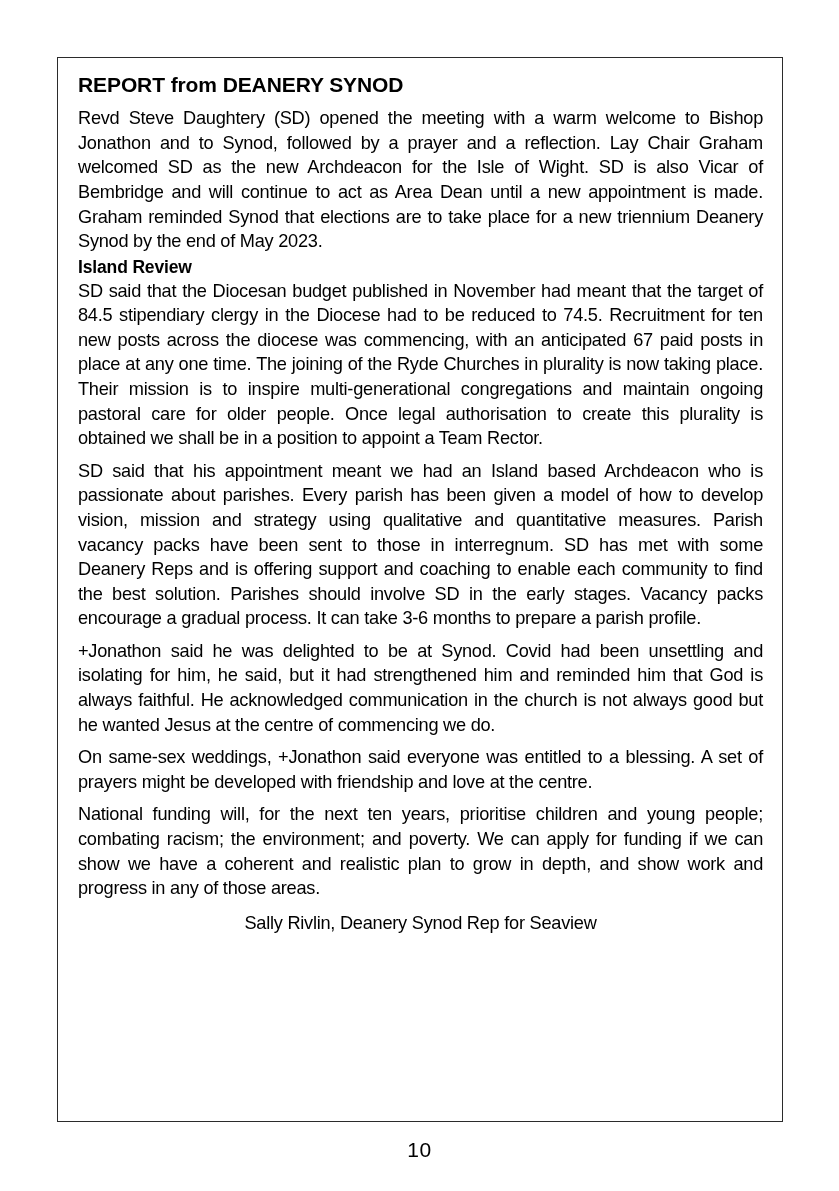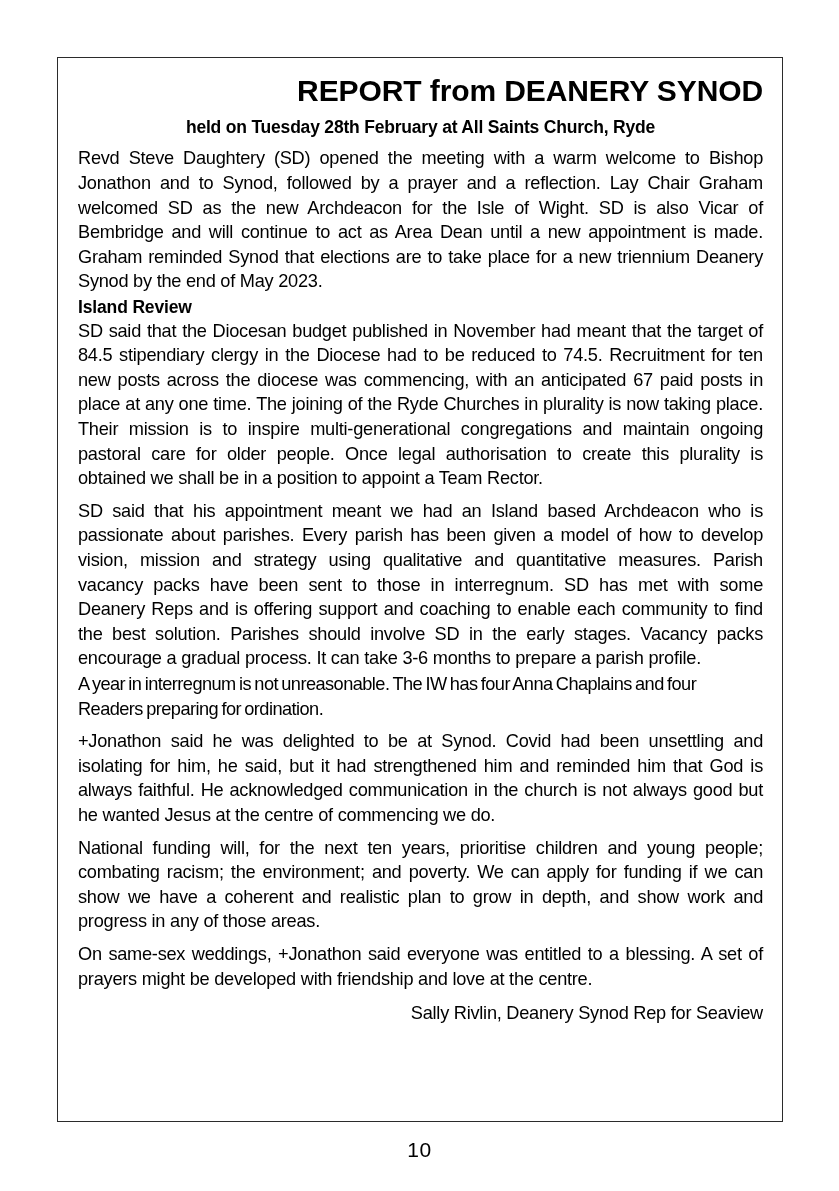--- a/index.html
+++ b/index.html
@@ -36,23 +36,23 @@
     border: 1.5px solid #2b2b2b;
     background: #ffffff;
   }
 
   .article-inner {
     padding: 10px 19px 0 20px;
   }
 
   
   .doc-title {
-    text-align: right;
+    text-align: left;
     font-weight: bold;
-    font-size: 30px;
+    font-size: 21px;
     letter-spacing: -0.1px;
     line-height: 1.25;
     margin: 4px 0 0 0;
     white-space: nowrap;
   }
   .doc-subtitle {
     text-align: center;
     font-weight: bold;
     font-size: 17.5px;
     letter-spacing: -0.2px;
@@ -92,21 +92,21 @@
   }
 
   
   .body-par:last-child {
     margin-bottom: 0;
   }
 
   .signature-line {
     font-size: 18.2px;
     line-height: 24.6px;
-    text-align: right;
+    text-align: center;
     letter-spacing: -0.25px;
     margin: 10px 0 0 0;
   }
 
   
   .condensed {
     letter-spacing: -0.55px;
     word-spacing: -1.2px;
   }
 
@@ -125,38 +125,36 @@
 </head>
 <body>
 
 <div class="page">
 
   <div class="article-frame">
     <div class="article-inner">
 
       <div class="doc-title">REPORT from DEANERY SYNOD</div>
 
-      <div class="doc-subtitle">held on Tuesday 28th February at All Saints Church, Ryde</div>
 
       <p class="body-par">Revd Steve Daughtery (SD) opened the meeting with a warm welcome to Bishop Jonathon and to Synod, followed by a prayer and a reflection. Lay Chair Graham welcomed SD as the new Archdeacon for the Isle of Wight. SD is also Vicar of Bembridge and will continue to act as Area Dean until a new appointment is made. Graham reminded Synod that elections are to take place for a new triennium Deanery Synod by the end of May 2023.</p>
 
       <h2 class="section-heading">Island Review</h2>
 
       <p class="body-par">SD said that the Diocesan budget published in November had meant that the target of 84.5 stipendiary clergy in the Diocese had to be reduced to 74.5. Recruitment for ten new posts across the diocese was commencing, with an anticipated 67 paid posts in place at any one time. The joining of the Ryde Churches in plurality is now taking place. Their mission is to inspire multi-generational congregations and maintain ongoing pastoral care for older people. Once legal authorisation to create this plurality is obtained we shall be in a position to appoint a Team Rector.</p>
 
       <p class="body-par">SD said that his appointment meant we had an Island based Archdeacon who is passionate about parishes. Every parish has been given a model of how to develop vision, mission and strategy using qualitative and quantitative measures. Parish vacancy packs have been sent to those in interregnum. SD has met with some Deanery Reps and is offering support and coaching to enable each community to find the best solution. Parishes should involve SD in the early stages. Vacancy packs encourage a gradual process. It can take 3-6 months to prepare a parish profile.</p>
 
-      <p class="body-par tight-follow condensed last-line-flat">A year in interregnum is not unreasonable. The IW has four Anna Chaplains and four Readers preparing for ordination.</p>
 
 
       <p class="body-par">+Jonathon said he was delighted to be at Synod. Covid had been unsettling and isolating for him, he said, but it had strengthened him and reminded him that God is always faithful. He acknowledged communication in the church is not always good but he wanted Jesus at the centre of commencing we do.</p>
 
+      <p class="body-par">On same-sex weddings, +Jonathon said everyone was entitled to a blessing. A set of prayers might be developed with friendship and love at the centre.</p>
+
       <p class="body-par">National funding will, for the next ten years, prioritise children and young people; combating racism; the environment; and poverty. We can apply for funding if we can show we have a coherent and realistic plan to grow in depth, and show work and progress in any of those areas.</p>
-
-      <p class="body-par">On same-sex weddings, +Jonathon said everyone was entitled to a blessing. A set of prayers might be developed with friendship and love at the centre.</p>
 
 
       <p class="signature-line">Sally Rivlin, Deanery Synod Rep for Seaview</p>
 
     </div>
   </div>
 
   <div class="page-number">10</div>
 
 </div>

